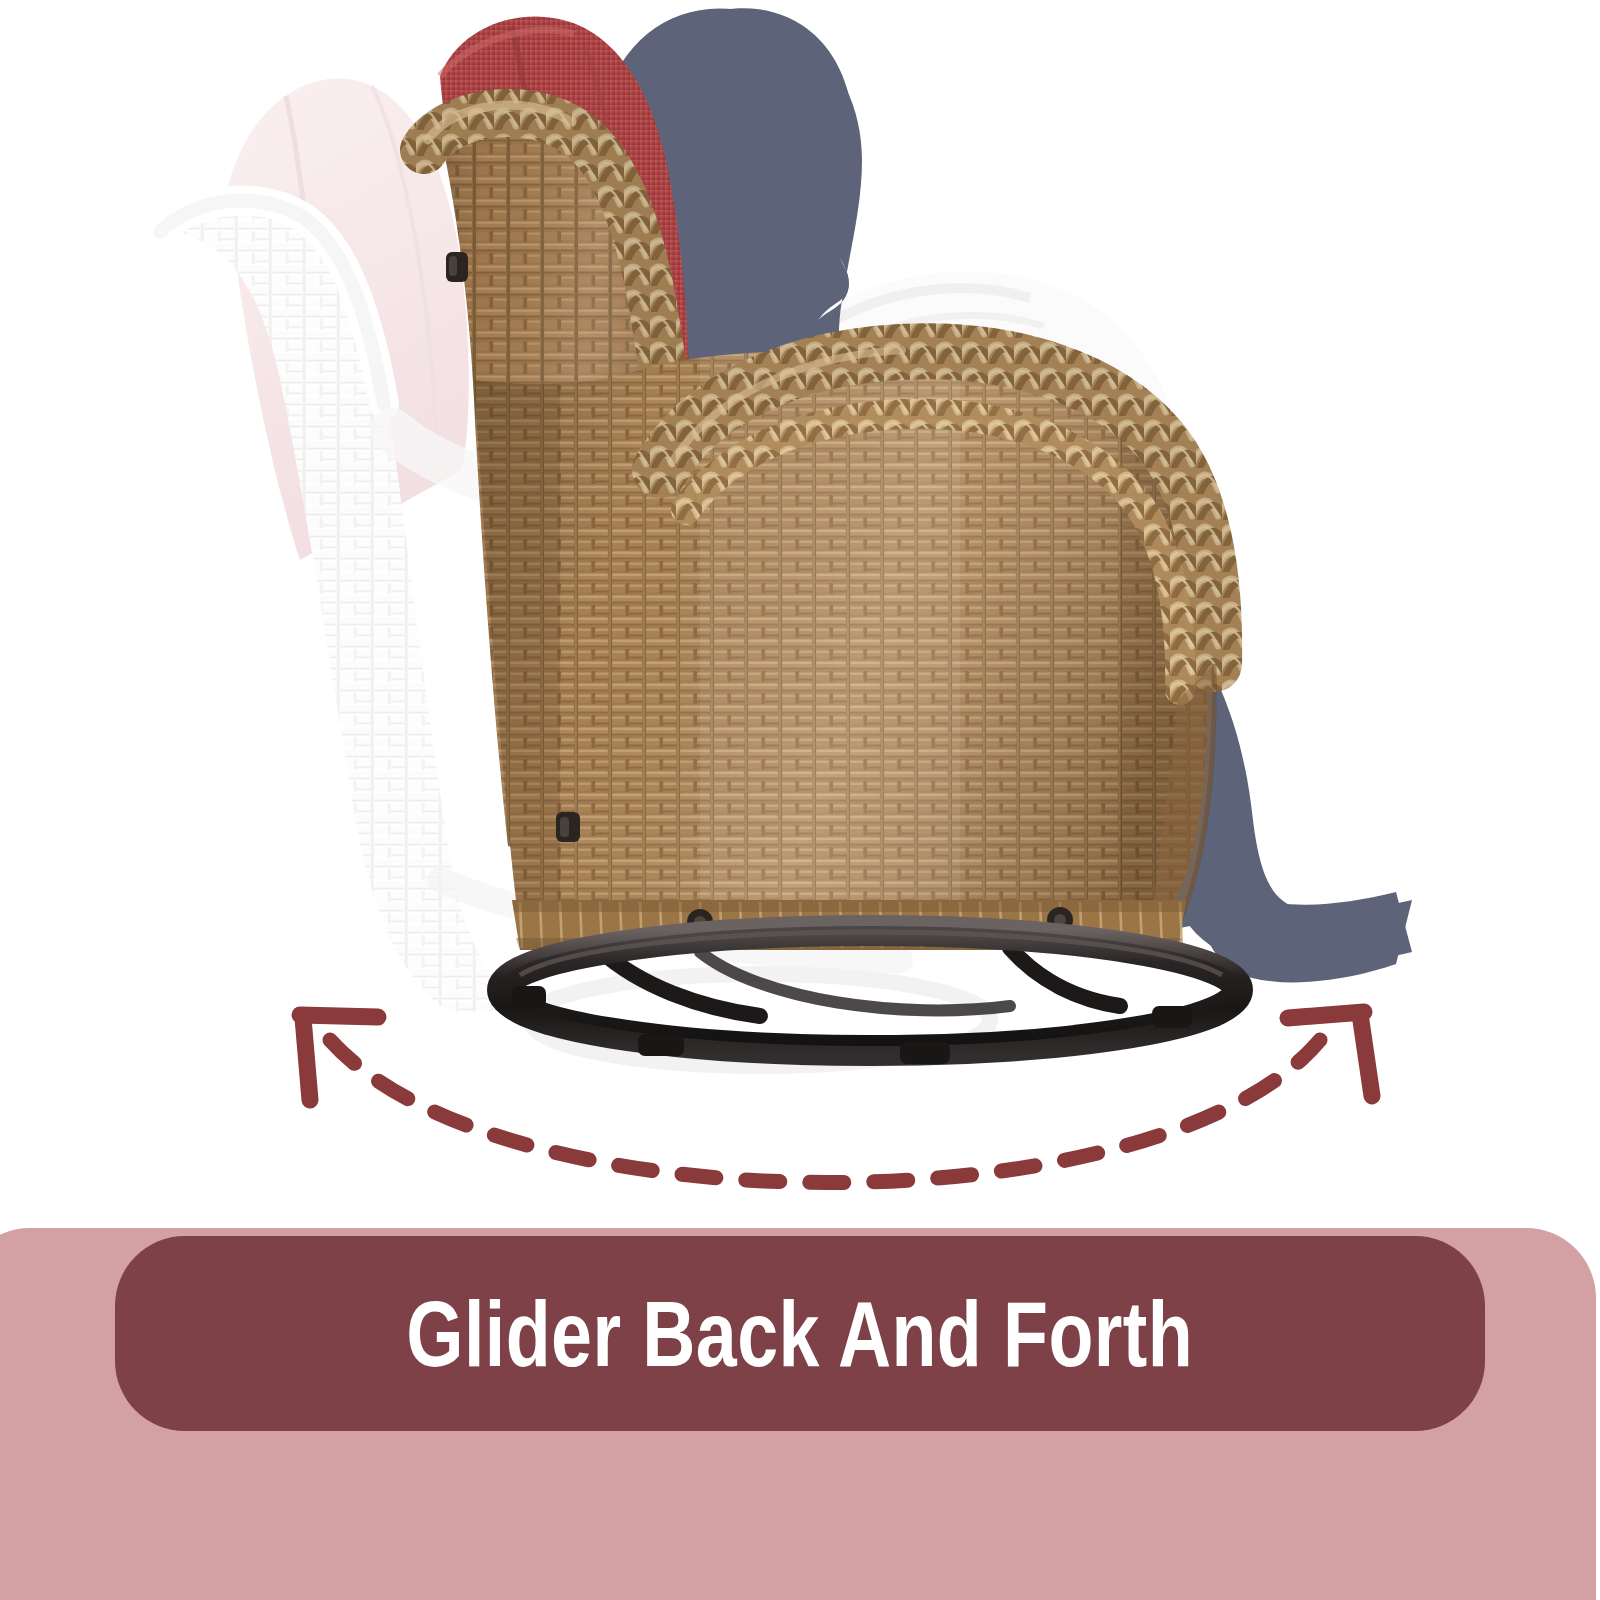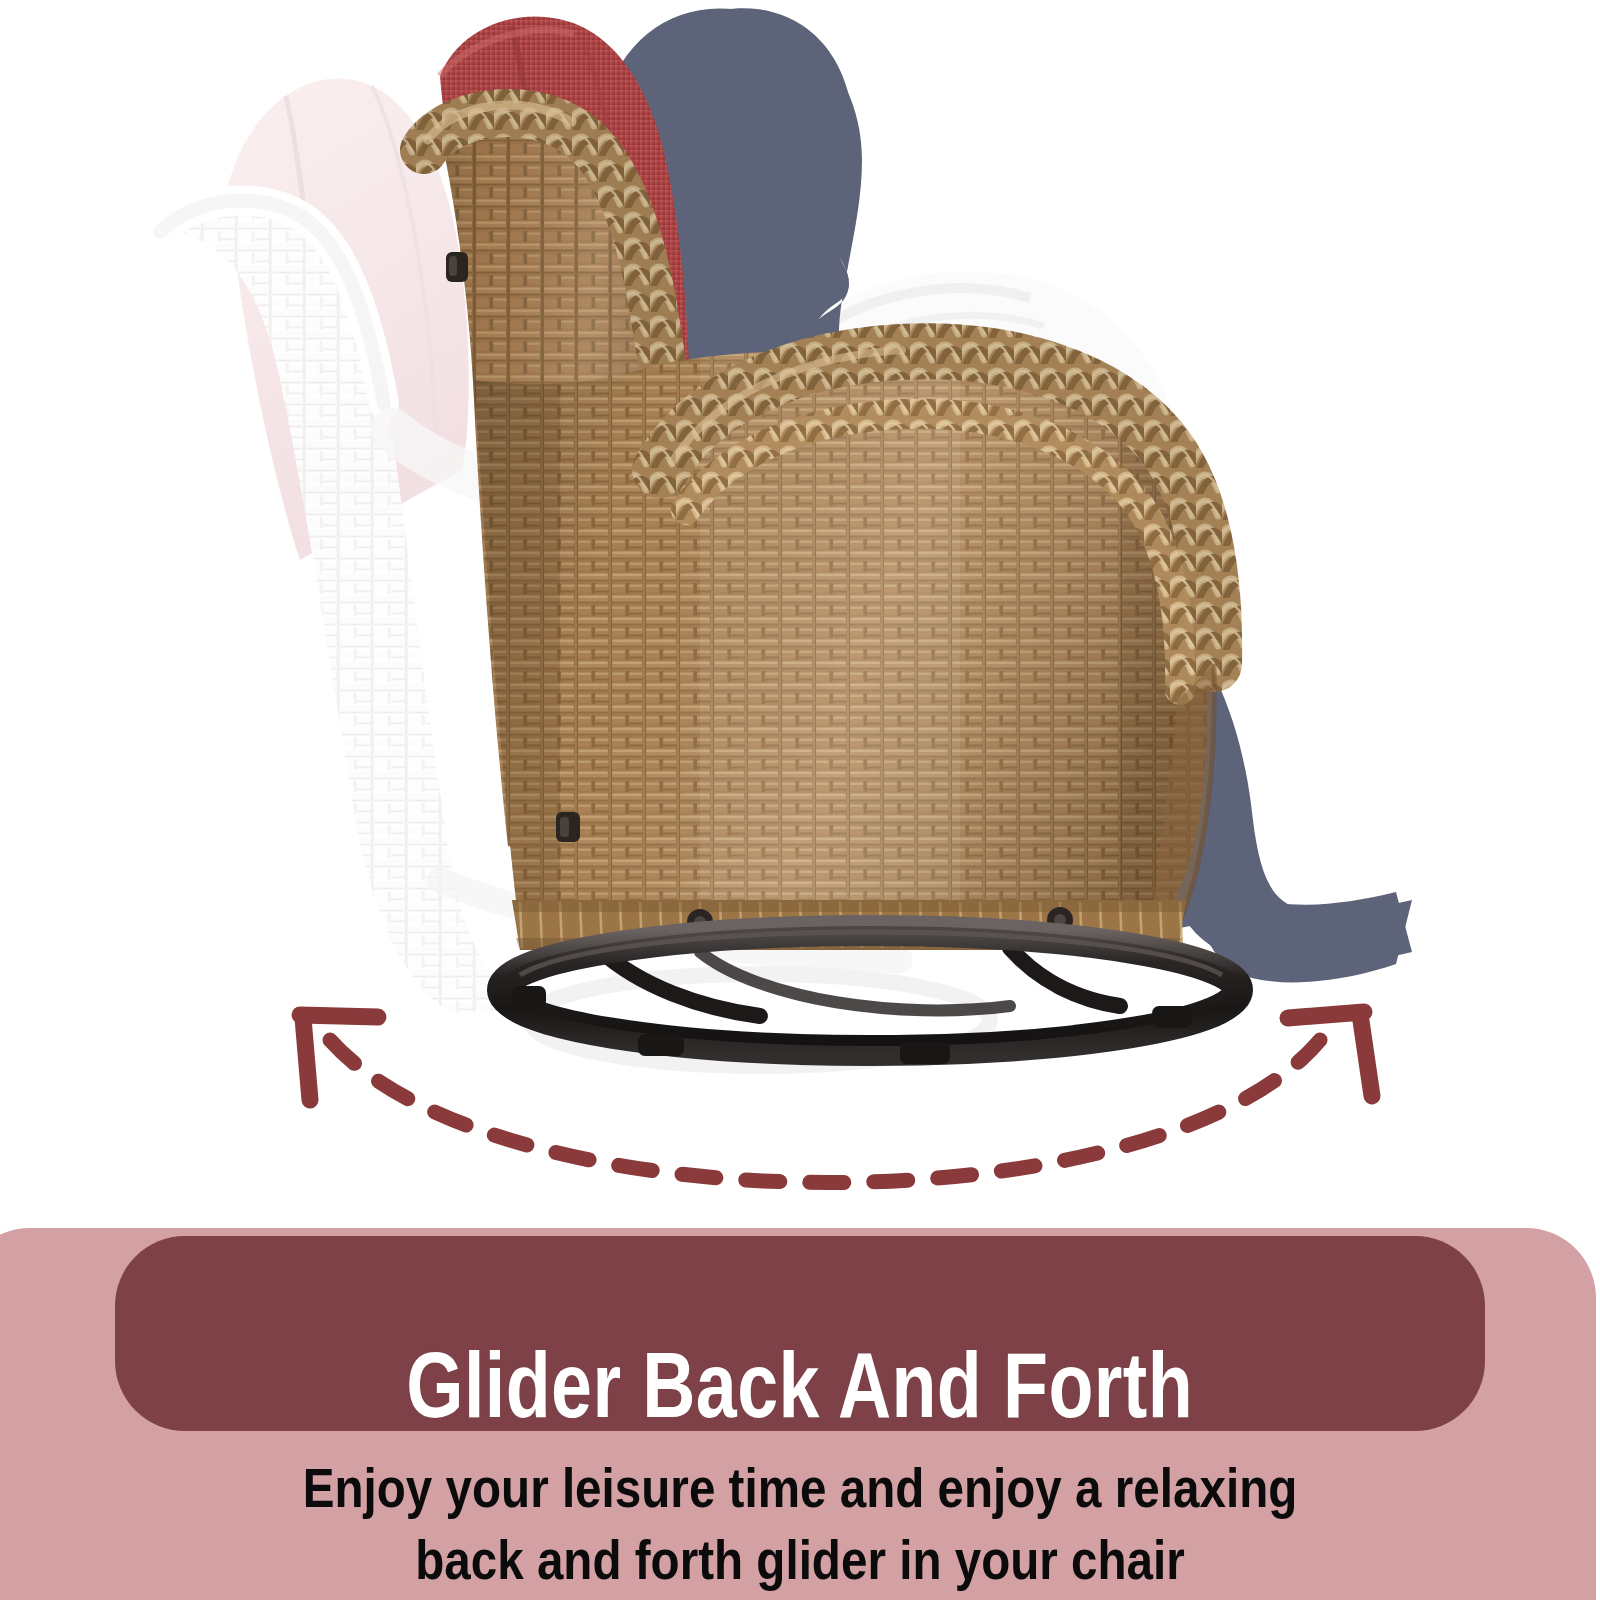--- a/index.html
+++ b/index.html
@@ -12,21 +12,21 @@
   #hero svg{position:absolute;left:0;top:0;}
 
   
   #banner-panel{
     position:absolute;left:-40px;top:1228px;width:1636px;height:372px;
     background:#d3a1a4;border-radius:70px 70px 0 0;
   }
   #banner-pill{
     position:absolute;left:115px;top:1236px;width:1370px;height:195px;
     background:#7e4147;border-radius:70px;
-    display:flex;align-items:flex-end;justify-content:center;
+    display:flex;align-items:center;justify-content:center;
   }
   #banner-title{
     color:#ffffff;font-family:"Liberation Sans Narrow","Liberation Sans",sans-serif;
     font-weight:bold;font-size:92px;letter-spacing:.5px;line-height:1;
     transform:scaleX(.80);transform-origin:center;white-space:nowrap;
     text-shadow:0 0 1px rgba(0,0,0,.18);
   }
   #banner-sub{
     position:absolute;left:0;top:1452px;width:1600px;
     text-align:center;color:#0b0b0b;
@@ -424,18 +424,14 @@
 
     </svg>
   </div>
 
   <div id="banner-panel"></div>
 
   <div id="banner-pill">
     <div id="banner-title">Glider Back And Forth</div>
   </div>
 
-  <div id="banner-sub">
-    <span>Enjoy your leisure time and enjoy a relaxing</span>
-    <span>back and forth glider in your chair</span>
-  </div>
 
 </div>
 
 </body></html>

